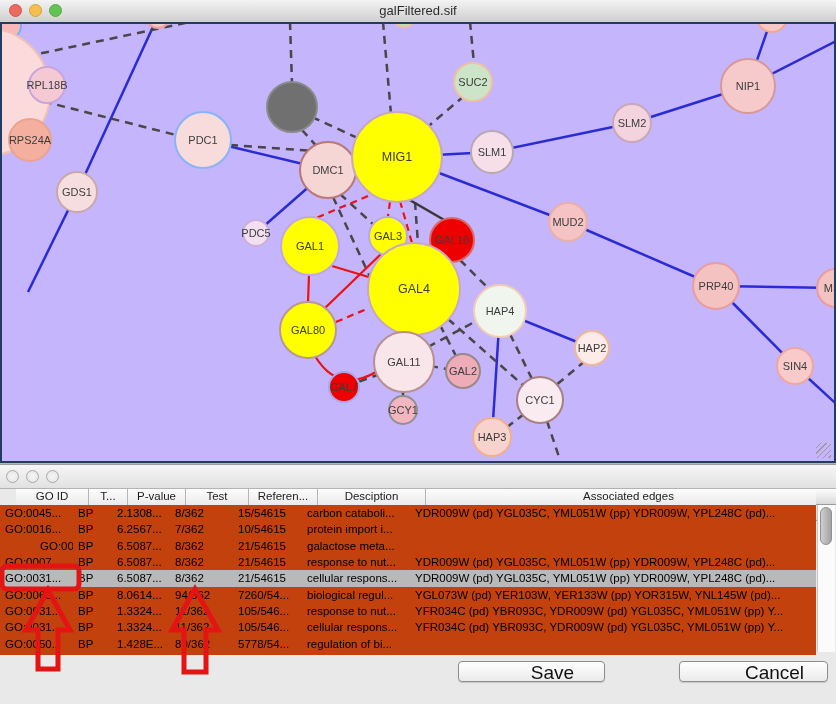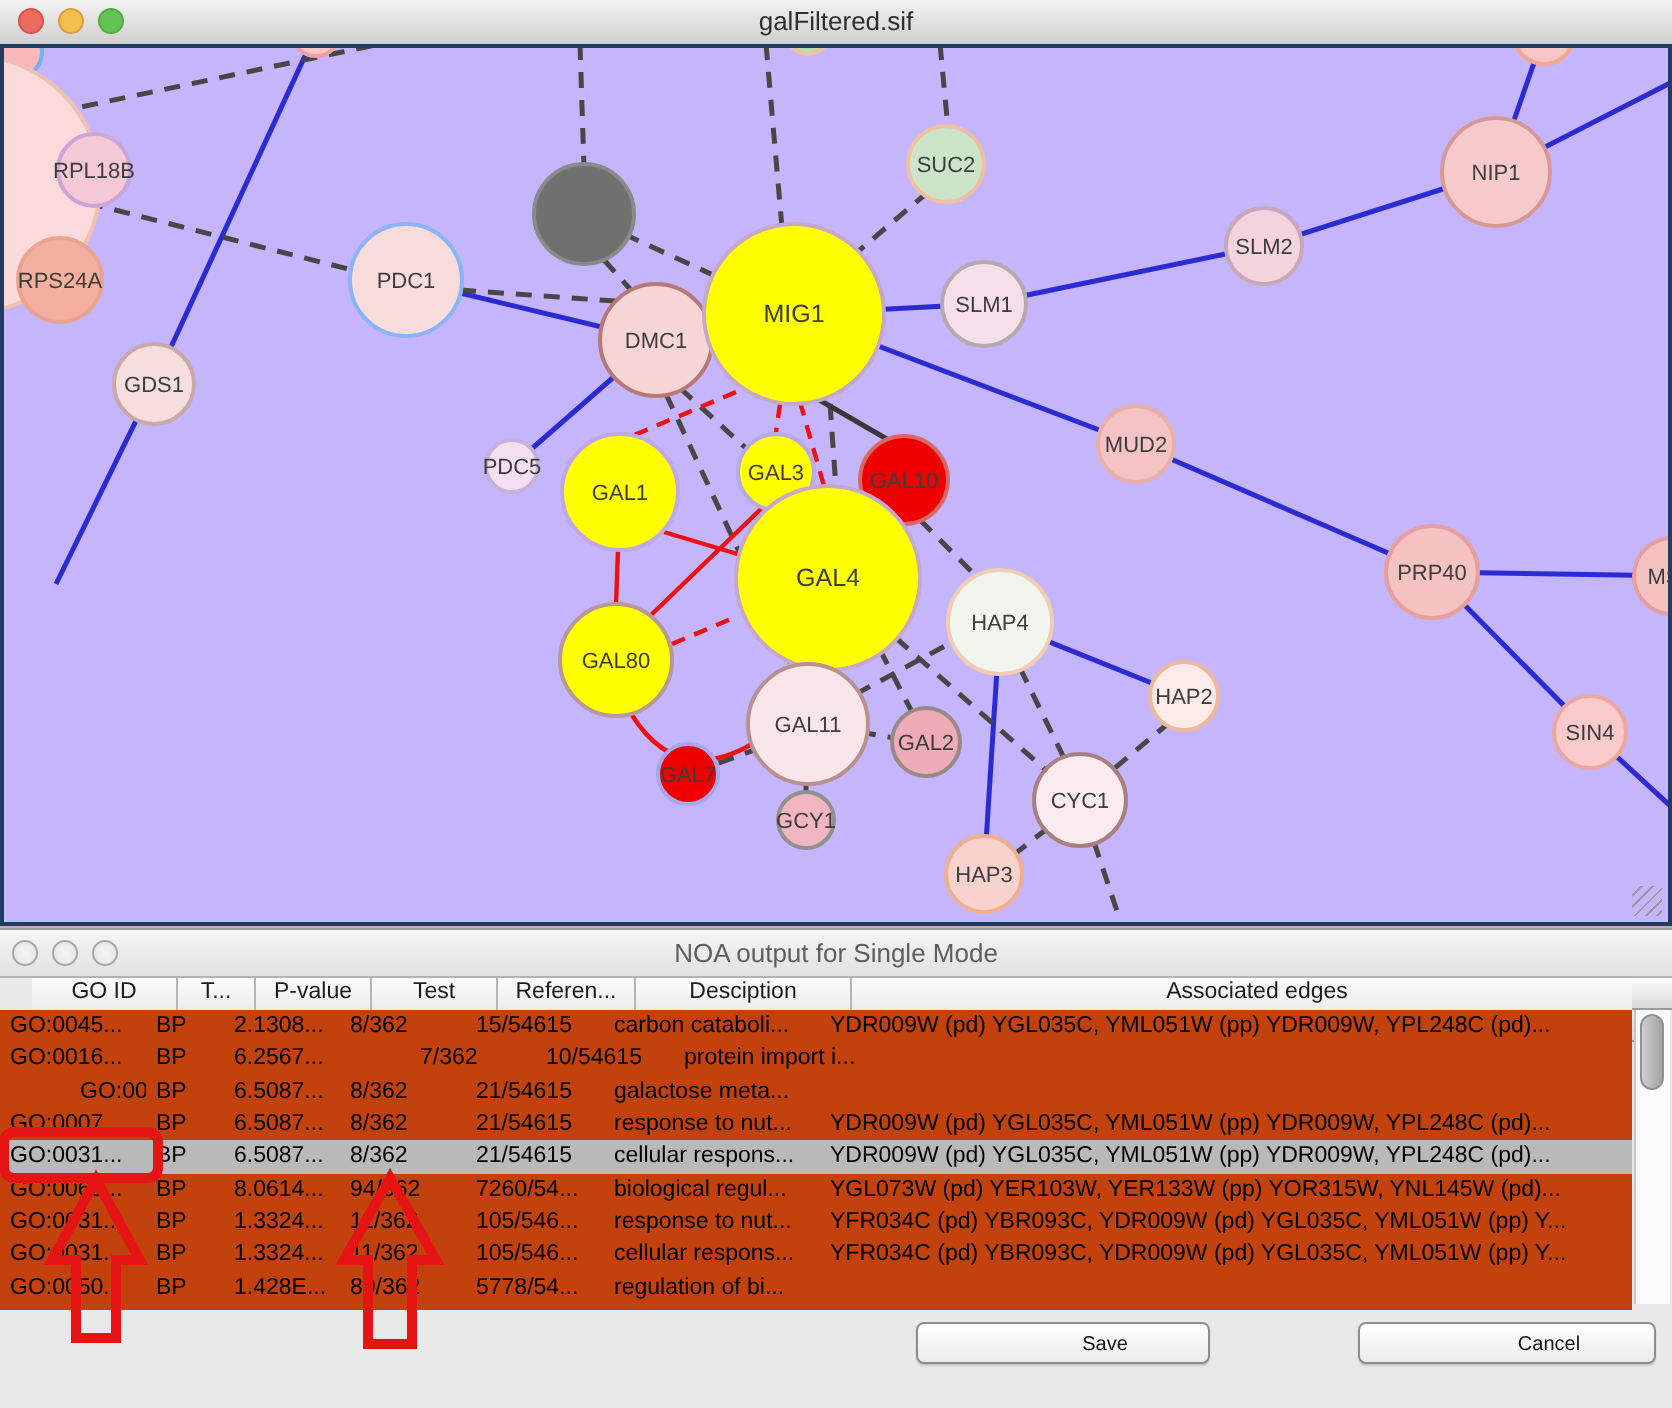--- a/index.html
+++ b/index.html
@@ -39,21 +39,21 @@
   .tbl-body{position:absolute;left:0;top:40px;width:816px;height:150px;background:#c2410c;overflow:hidden;}
   .trow{display:flex;height:16.33px;align-items:center;}
   .trow.selected{background:#b9b9b9;}
   .tcell{font-size:11.5px;color:#000;white-space:nowrap;overflow:hidden;
     padding-left:5px;box-sizing:border-box;flex:none;}
   .vsb{position:absolute;left:817px;top:40px;width:18px;height:147px;background:#fbfbfb;
     border-left:1px solid #c6c6c6;box-sizing:border-box;}
   .vsb .thumb{position:absolute;left:2px;top:2px;width:12px;height:38px;border-radius:7px;
     background:linear-gradient(90deg,#cfcfcf,#a3a3a3);border:1px solid #909090;box-sizing:border-box;}
   .btn{position:absolute;height:21px;background:linear-gradient(#ffffff,#ebebeb);
-    border:1px solid #8d8d8d;border-radius:4px;font-size:10px;color:#111;text-align:center;
+    border:1px solid #8d8d8d;border-radius:4px;font-size:19px;color:#111;text-align:center;
     line-height:19px;box-sizing:border-box;box-shadow:0 1px 1px rgba(0,0,0,.15);padding-left:48px;}
   
   .annot{position:absolute;left:0;top:0;width:836px;height:704px;pointer-events:none;}
 </style>
 </head>
 <body>
 
 <div class="screen">
 
   <div class="net-window">
@@ -247,21 +247,20 @@
         </svg>
       <div class="grip"></div>
     </div>
   </div>
 
   <div class="noa-window">
     <div class="noa-title">
       <div class="tl hollow" style="left:6px;top:5px;"></div>
       <div class="tl hollow" style="left:26px;top:5px;"></div>
       <div class="tl hollow" style="left:46px;top:5px;"></div>
-      <div class="title">NOA output for Single Mode</div>
     </div>
 
     <div class="tbl-header" id="tbl-header">
         <div class="hcell" style="width: 73px;">GO ID</div>
         <div class="hcell" style="width: 39px;">T...</div>
         <div class="hcell" style="width: 58px;">P-value</div>
         <div class="hcell" style="width: 63px;">Test</div>
         <div class="hcell" style="width: 69px;">Referen...</div>
         <div class="hcell" style="width: 108px;">Desciption</div>
         <div class="hcell" style="width: 406px;">Associated edges</div>
@@ -274,21 +273,21 @@
           <div class="tcell" style="width: 58px;">2.1308...</div>
           <div class="tcell" style="width: 63px;">8/362</div>
           <div class="tcell" style="width: 69px;">15/54615</div>
           <div class="tcell" style="width: 108px;">carbon cataboli...</div>
           <div class="tcell" style="width: 406px;">YDR009W (pd) YGL035C, YML051W (pp) YDR009W, YPL248C (pd)...</div>
         </div>
         <div class="trow">
           <div class="tcell" style="width: 73px;">GO:0016...</div>
           <div class="tcell" style="width: 39px;">BP</div>
           <div class="tcell" style="width: 58px;">6.2567...</div>
-          <div class="tcell" style="width: 63px; margin-left: 35px;">7/362</div>
+          <div class="tcell" style="width: 63px;">7/362</div>
           <div class="tcell" style="width: 69px;">10/54615</div>
           <div class="tcell" style="width: 108px;">protein import i...</div>
         </div>
         <div class="trow">
           <div class="tcell" style="width: 73px; padding-left: 40px;">GO:0006...</div>
           <div class="tcell" style="width: 39px;">BP</div>
           <div class="tcell" style="width: 58px;">6.5087...</div>
           <div class="tcell" style="width: 63px;">8/362</div>
           <div class="tcell" style="width: 69px;">21/54615</div>
           <div class="tcell" style="width: 108px;">galactose meta...</div>

